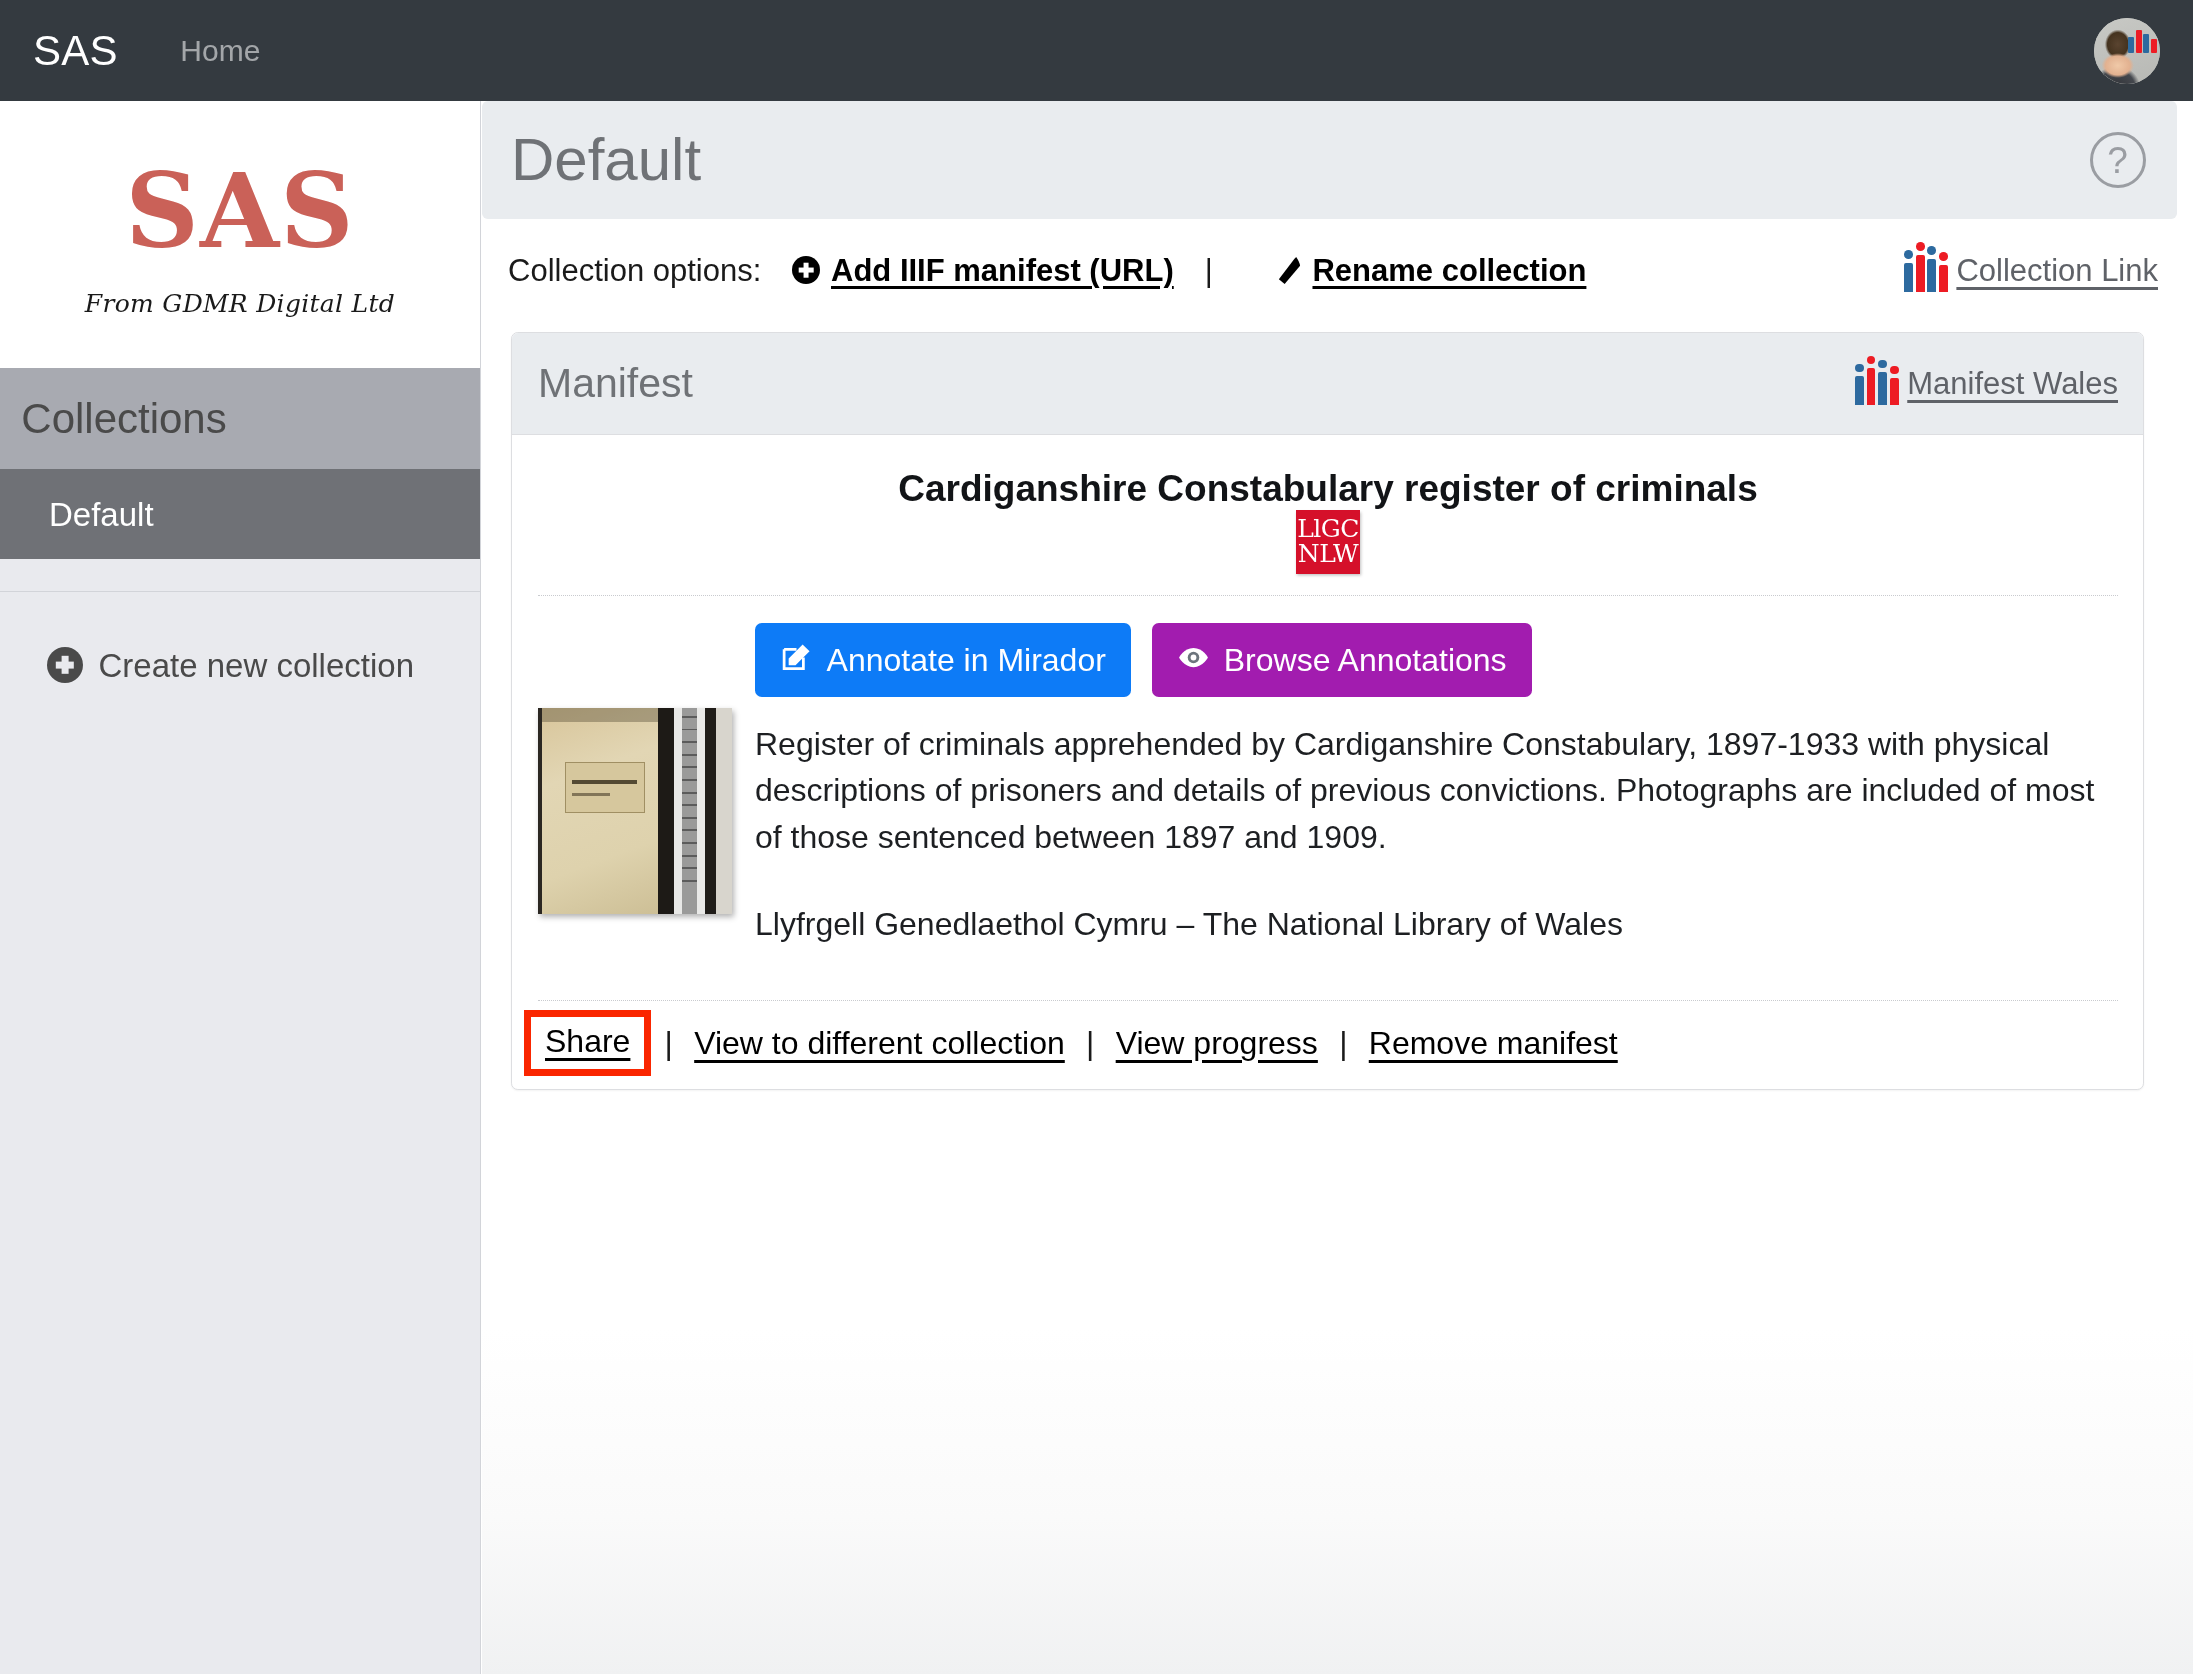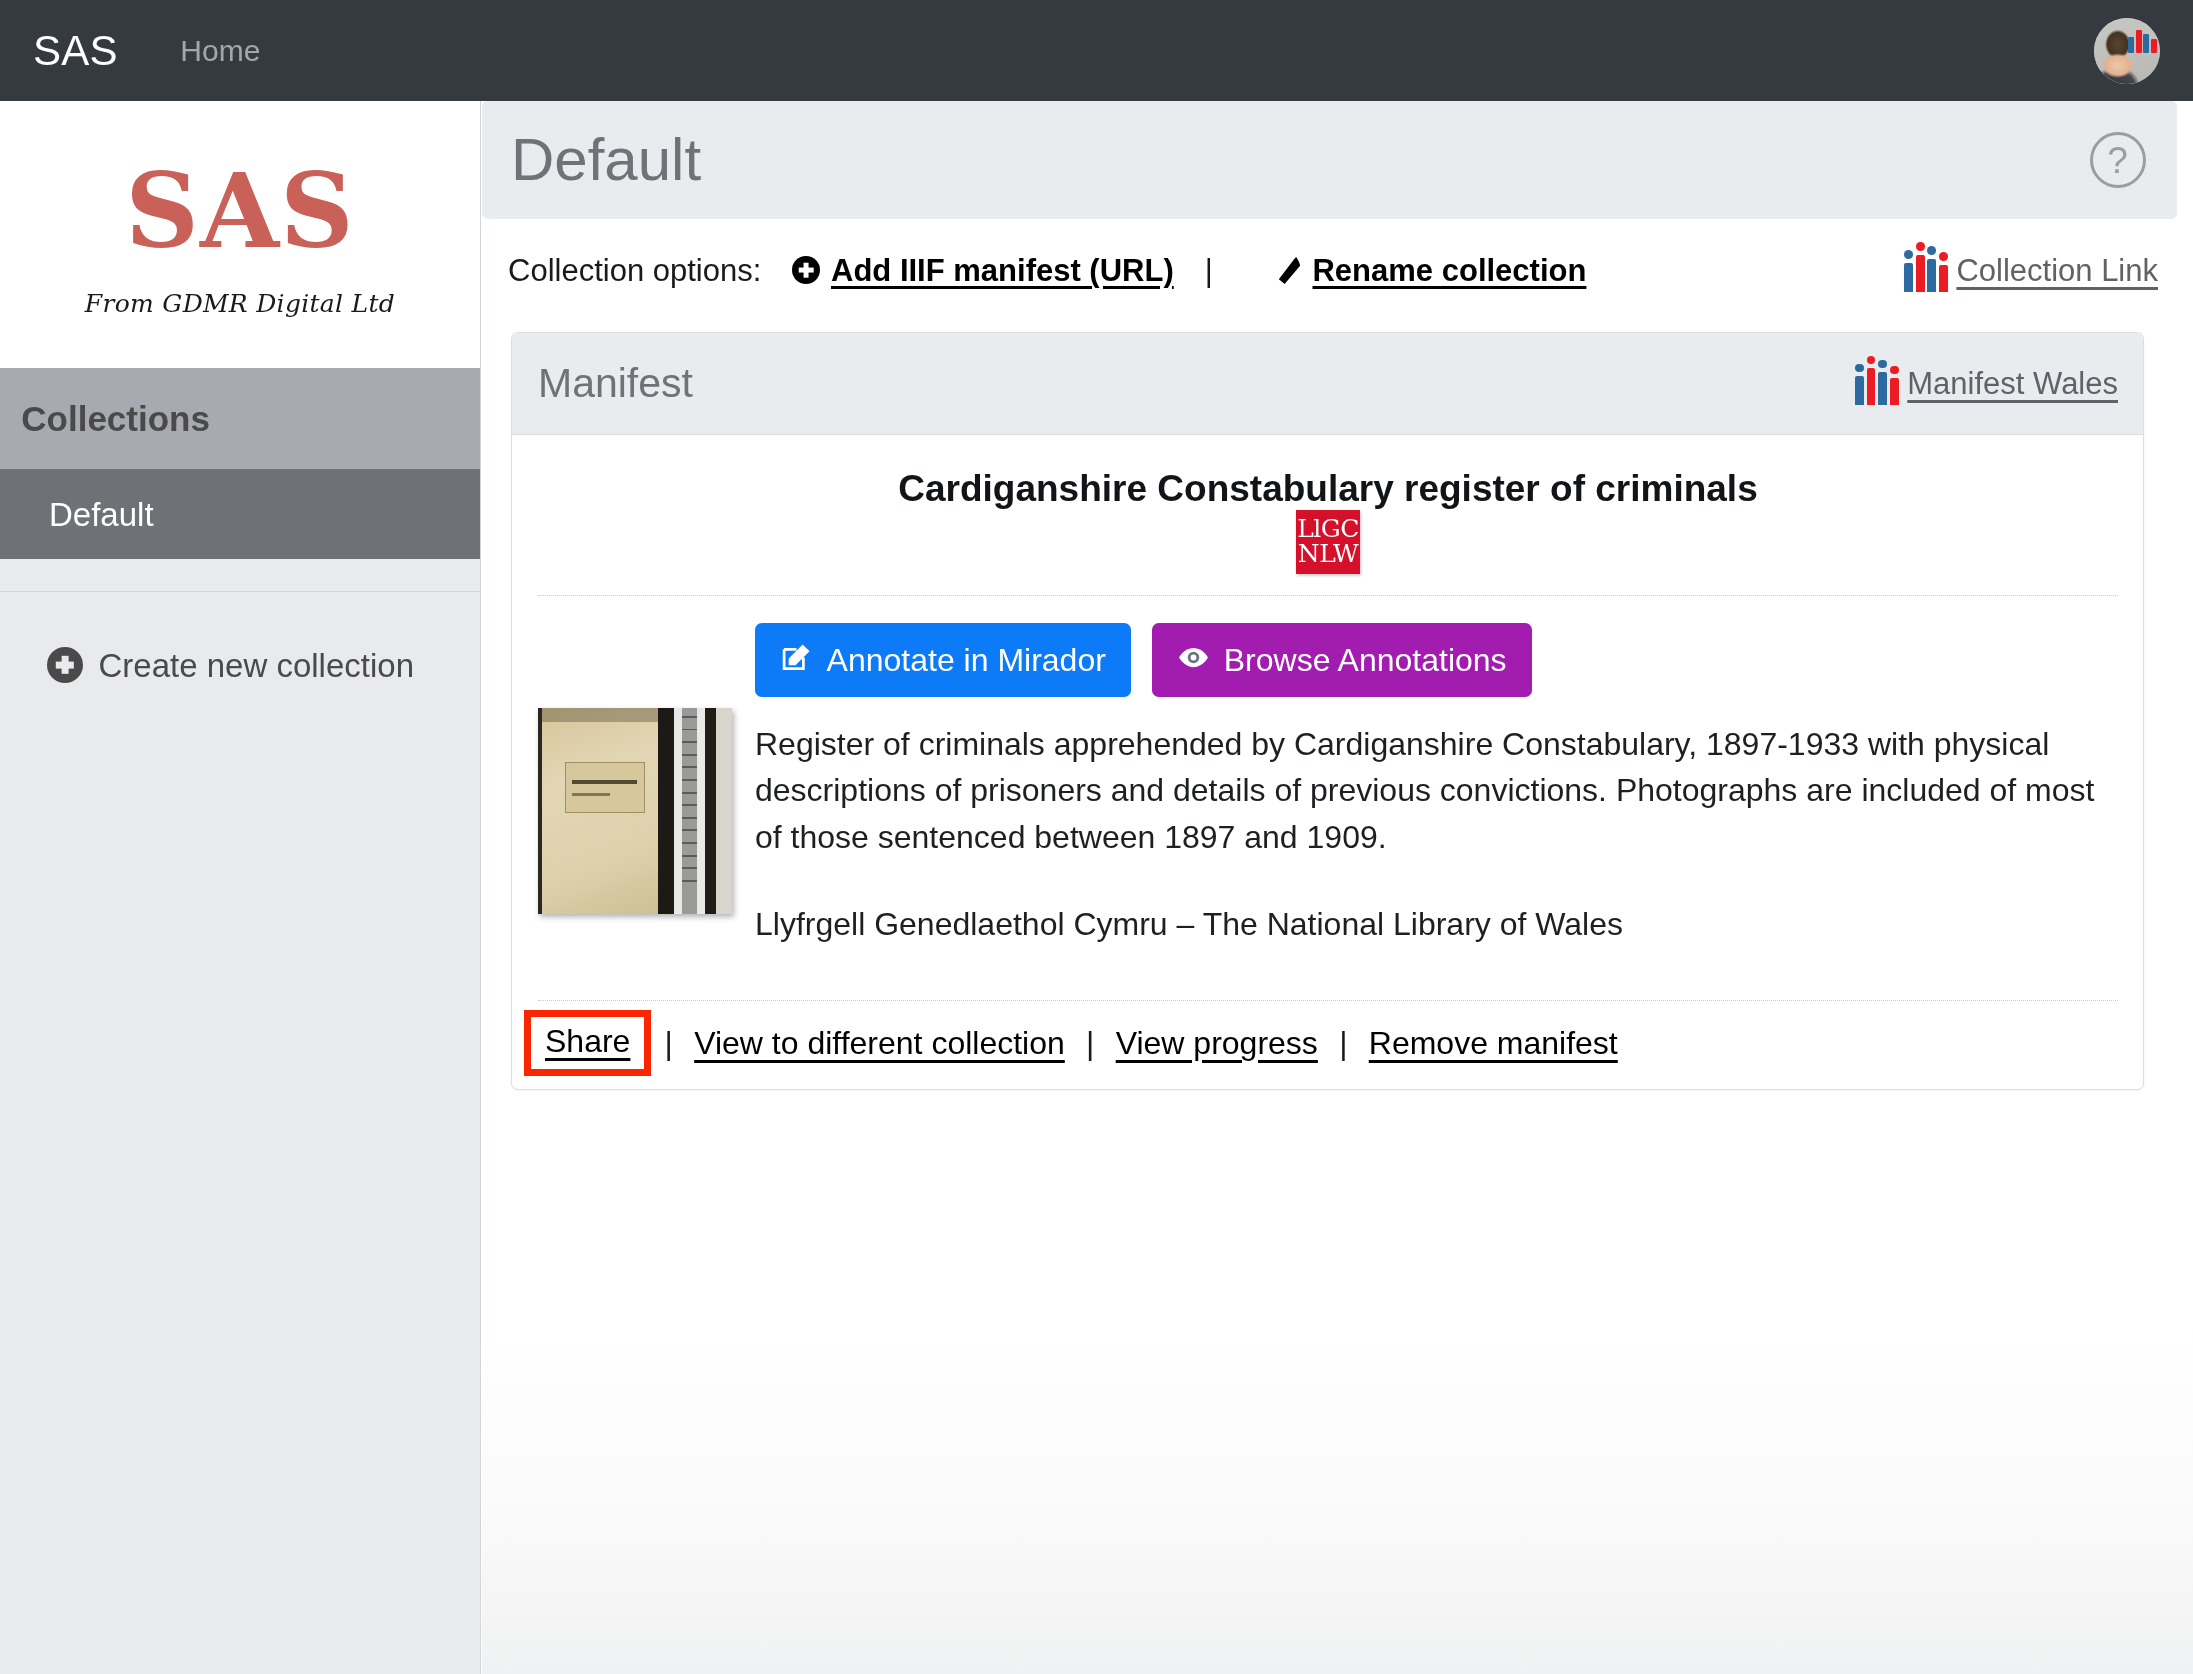--- a/index.html
+++ b/index.html
@@ -111,23 +111,23 @@
     letter-spacing: 0.3px;
   }
   .collections-header {
     background: #a8aab1;
     height: 101px;
     display: flex;
     align-items: center;
     padding-left: 21.3px;
   }
   .collections-header span {
-    font-size: 35px;
+    font-size: 42px;
     color: #4a4a4a;
-    font-weight: 700;
+    font-weight: 400;
     line-height: 1;
   }
   .collection-item {
     background: #6f7176;
     height: 90px;
     display: flex;
     align-items: center;
     padding-left: 49px;
     cursor: pointer;
   }

